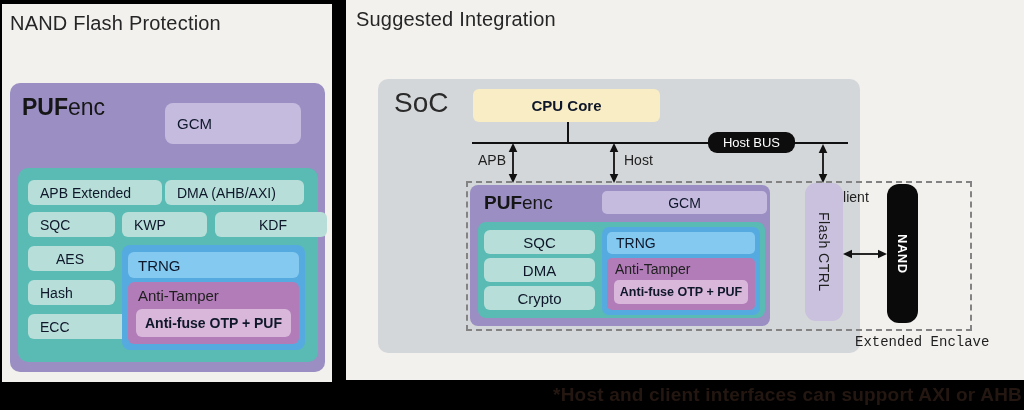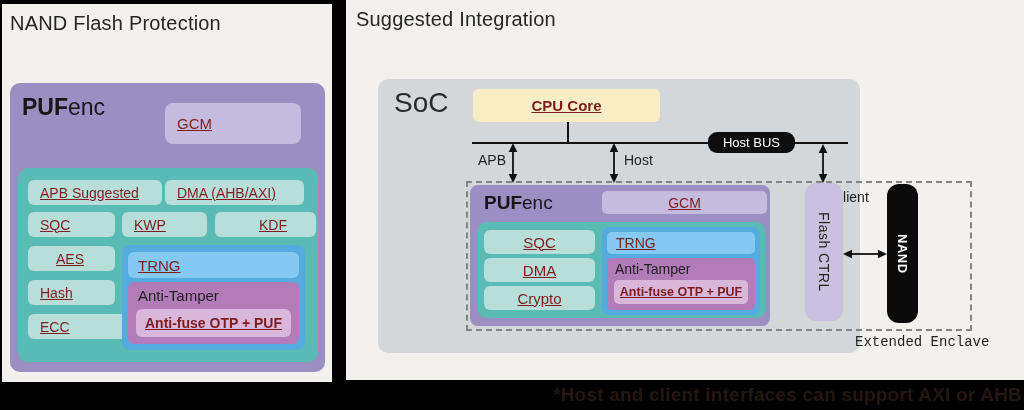--- a/index.html
+++ b/index.html
@@ -5,21 +5,21 @@
   * { margin:0; padding:0; box-sizing:border-box; }
   html,body { width:1024px; height:410px; background:#000; overflow:hidden;
               font-family:"Liberation Sans", sans-serif; color:#1f1f1f; }
   .canvas { position:relative; width:1024px; height:410px; background:#000; }
   .panel { position:absolute; background:#f2f1ee; }
   .panel-left  { left:2px;   top:4px; width:330px; height:378px; }
   .panel-right { left:346px; top:0;   width:678px; height:380px; }
   .ptitle { position:absolute; font-size:20px; font-weight:400; color:#262626; letter-spacing:.2px; }
   .abs { position:absolute; }
   .blk { position:absolute; border-radius:6px; display:flex; align-items:center;
-         font-size:14px; color:#7f1d1d;text-decoration:underline; }
+         font-size:14px; color:#0f172a; }
   .pad-l { padding-left:12px; justify-content:flex-start; }
   .ctr { justify-content:center; }
   .lt-teal { background:#b7ded8; }
   .pufenc { position:absolute; background:#9a8ec2; border-radius:10px; }
   .gcm { background:#c5bbde; }
   .tealbox { position:absolute; background:#59bbb4; border-radius:10px; }
   .bluebox { position:absolute; background:#55abe0; border-radius:8px; }
   .trng { background:#83c9f0; }
   .tamper { position:absolute; background:#b17cb8; border-radius:6px; }
   .fuse { background:#d8b7da; font-weight:bold; }
@@ -51,26 +51,26 @@
   <section class="panel panel-left">
     <div class="ptitle" style="left:8px; top:8px;">NAND Flash Protection</div>
 
     <div class="pufenc" style="left:8px; top:79px; width:315px; height:289px;">
       <div class="pf-title" style="left:12px; top:11px; font-size:23px;"><b>PUF</b><span>enc</span></div>
 
       <div class="blk gcm pad-l" style="left:155px; top:20px; width:136px; height:41px; border-radius:8px; font-size:15px;">GCM</div>
 
       <div class="tealbox" style="left:8px; top:85px; width:300px; height:194px;">
 
-        <div class="blk lt-teal pad-l" style="left:10px; top:12px; width:134px; height:25px;">APB Suggested</div>
+        <div class="blk lt-teal pad-l" style="left:10px; top:12px; width:134px; height:25px;">APB Extended</div>
         <div class="blk lt-teal pad-l" style="left:147px; top:12px; width:139px; height:25px;">DMA (AHB/AXI)</div>
 
         <div class="blk lt-teal pad-l" style="left:10px; top:44px; width:87px; height:25px;">SQC</div>
         <div class="blk lt-teal pad-l" style="left:104px; top:44px; width:85px; height:25px;">KWP</div>
-        <div class="blk lt-teal pad-l" style="left:197px; top:44px; width:101px; height:25px;padding-left:44px;">KDF</div>
+        <div class="blk lt-teal pad-l" style="left:197px; top:44px; width:112px; height:25px;padding-left:44px;">KDF</div>
 
         <div class="blk lt-teal pad-l" style="left:10px; top:78px; width:87px; height:25px;padding-left:28px;">AES</div>
         <div class="blk lt-teal pad-l" style="left:10px; top:112px; width:87px; height:25px;">Hash</div>
         <div class="blk lt-teal pad-l" style="left:10px; top:146px; width:108px; height:25px;">ECC</div>
 
         <div class="bluebox" style="left:104px; top:77px; width:183px; height:105px;">
           <div class="blk trng" style="left:6px; top:7px; width:171px; height:26px; padding-left:10px; font-size:15px;">TRNG</div>
           <div class="tamper" style="left:6px; top:37px; width:171px; height:62px;">
             <div class="abs" style="left:10px; top:5px; font-size:15px;">Anti-Tamper</div>
             <div class="blk fuse ctr" style="left:8px; top:27px; width:155px; height:28px; font-size:14px;">Anti-fuse OTP + PUF</div>

